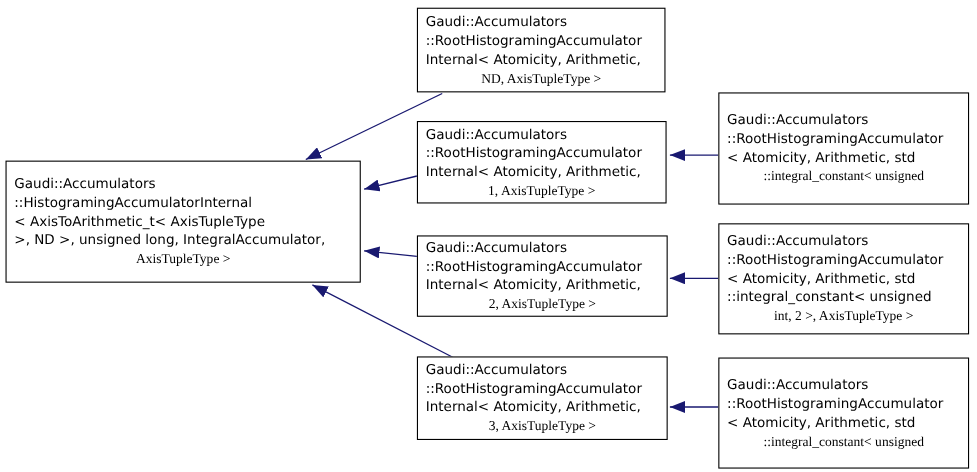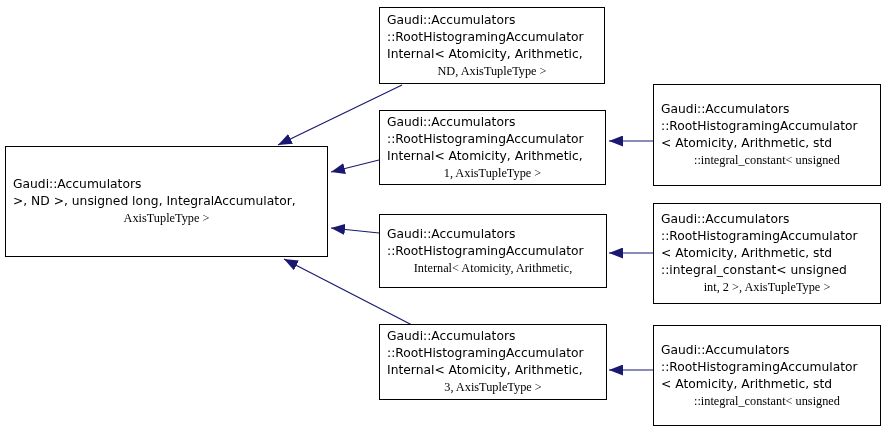--- a/index.html
+++ b/index.html
@@ -50,20 +50,22 @@
     <line x1="379" y1="160" x2="331" y2="172" marker-end="url(#arrow)"></line>
     <line x1="379" y1="233" x2="331" y2="228" marker-end="url(#arrow)"></line>
     <line x1="412" y1="325" x2="284" y2="259" marker-end="url(#arrow)"></line>
     <line x1="653" y1="141" x2="609" y2="141" marker-end="url(#arrow)"></line>
     <line x1="653" y1="253" x2="609" y2="253" marker-end="url(#arrow)"></line>
     <line x1="653" y1="370" x2="609" y2="370" marker-end="url(#arrow)"></line>
   </svg>
 
   <div class="node" style="left:5px;   top:146px; width:323px; height:111px">
       <div class="lbl-line">Gaudi::Accumulators</div>
+      <div class="lbl-line">::HistogramingAccumulatorInternal</div>
+      <div class="lbl-line">&lt; AxisToArithmetic_t&lt; AxisTupleType</div>
       <div class="lbl-line"> &gt;, ND &gt;, unsigned long, IntegralAccumulator,</div>
       <div class="lbl-line">AxisTupleType &gt;</div>
     </div>
 
   <div class="node" style="left:379px; top:7px;   width:226px; height:77px">
       <div class="lbl-line">Gaudi::Accumulators</div>
       <div class="lbl-line">::RootHistogramingAccumulator</div>
       <div class="lbl-line">Internal&lt; Atomicity, Arithmetic,</div>
       <div class="lbl-line">ND, AxisTupleType &gt;</div>
     </div>
@@ -72,20 +74,21 @@
       <div class="lbl-line">Gaudi::Accumulators</div>
       <div class="lbl-line">::RootHistogramingAccumulator</div>
       <div class="lbl-line">Internal&lt; Atomicity, Arithmetic,</div>
       <div class="lbl-line">1, AxisTupleType &gt;</div>
     </div>
 
   <div class="node" style="left:379px; top:214px; width:228px; height:74px">
       <div class="lbl-line">Gaudi::Accumulators</div>
       <div class="lbl-line">::RootHistogramingAccumulator</div>
       <div class="lbl-line">Internal&lt; Atomicity, Arithmetic,</div>
+      <div class="lbl-line">2, AxisTupleType &gt;</div>
     </div>
 
   <div class="node" style="left:379px; top:324px; width:228px; height:76px">
       <div class="lbl-line">Gaudi::Accumulators</div>
       <div class="lbl-line">::RootHistogramingAccumulator</div>
       <div class="lbl-line">Internal&lt; Atomicity, Arithmetic,</div>
       <div class="lbl-line">3, AxisTupleType &gt;</div>
     </div>
 
   <div class="node" style="left:653px; top:84px;  width:228px; height:102px">

